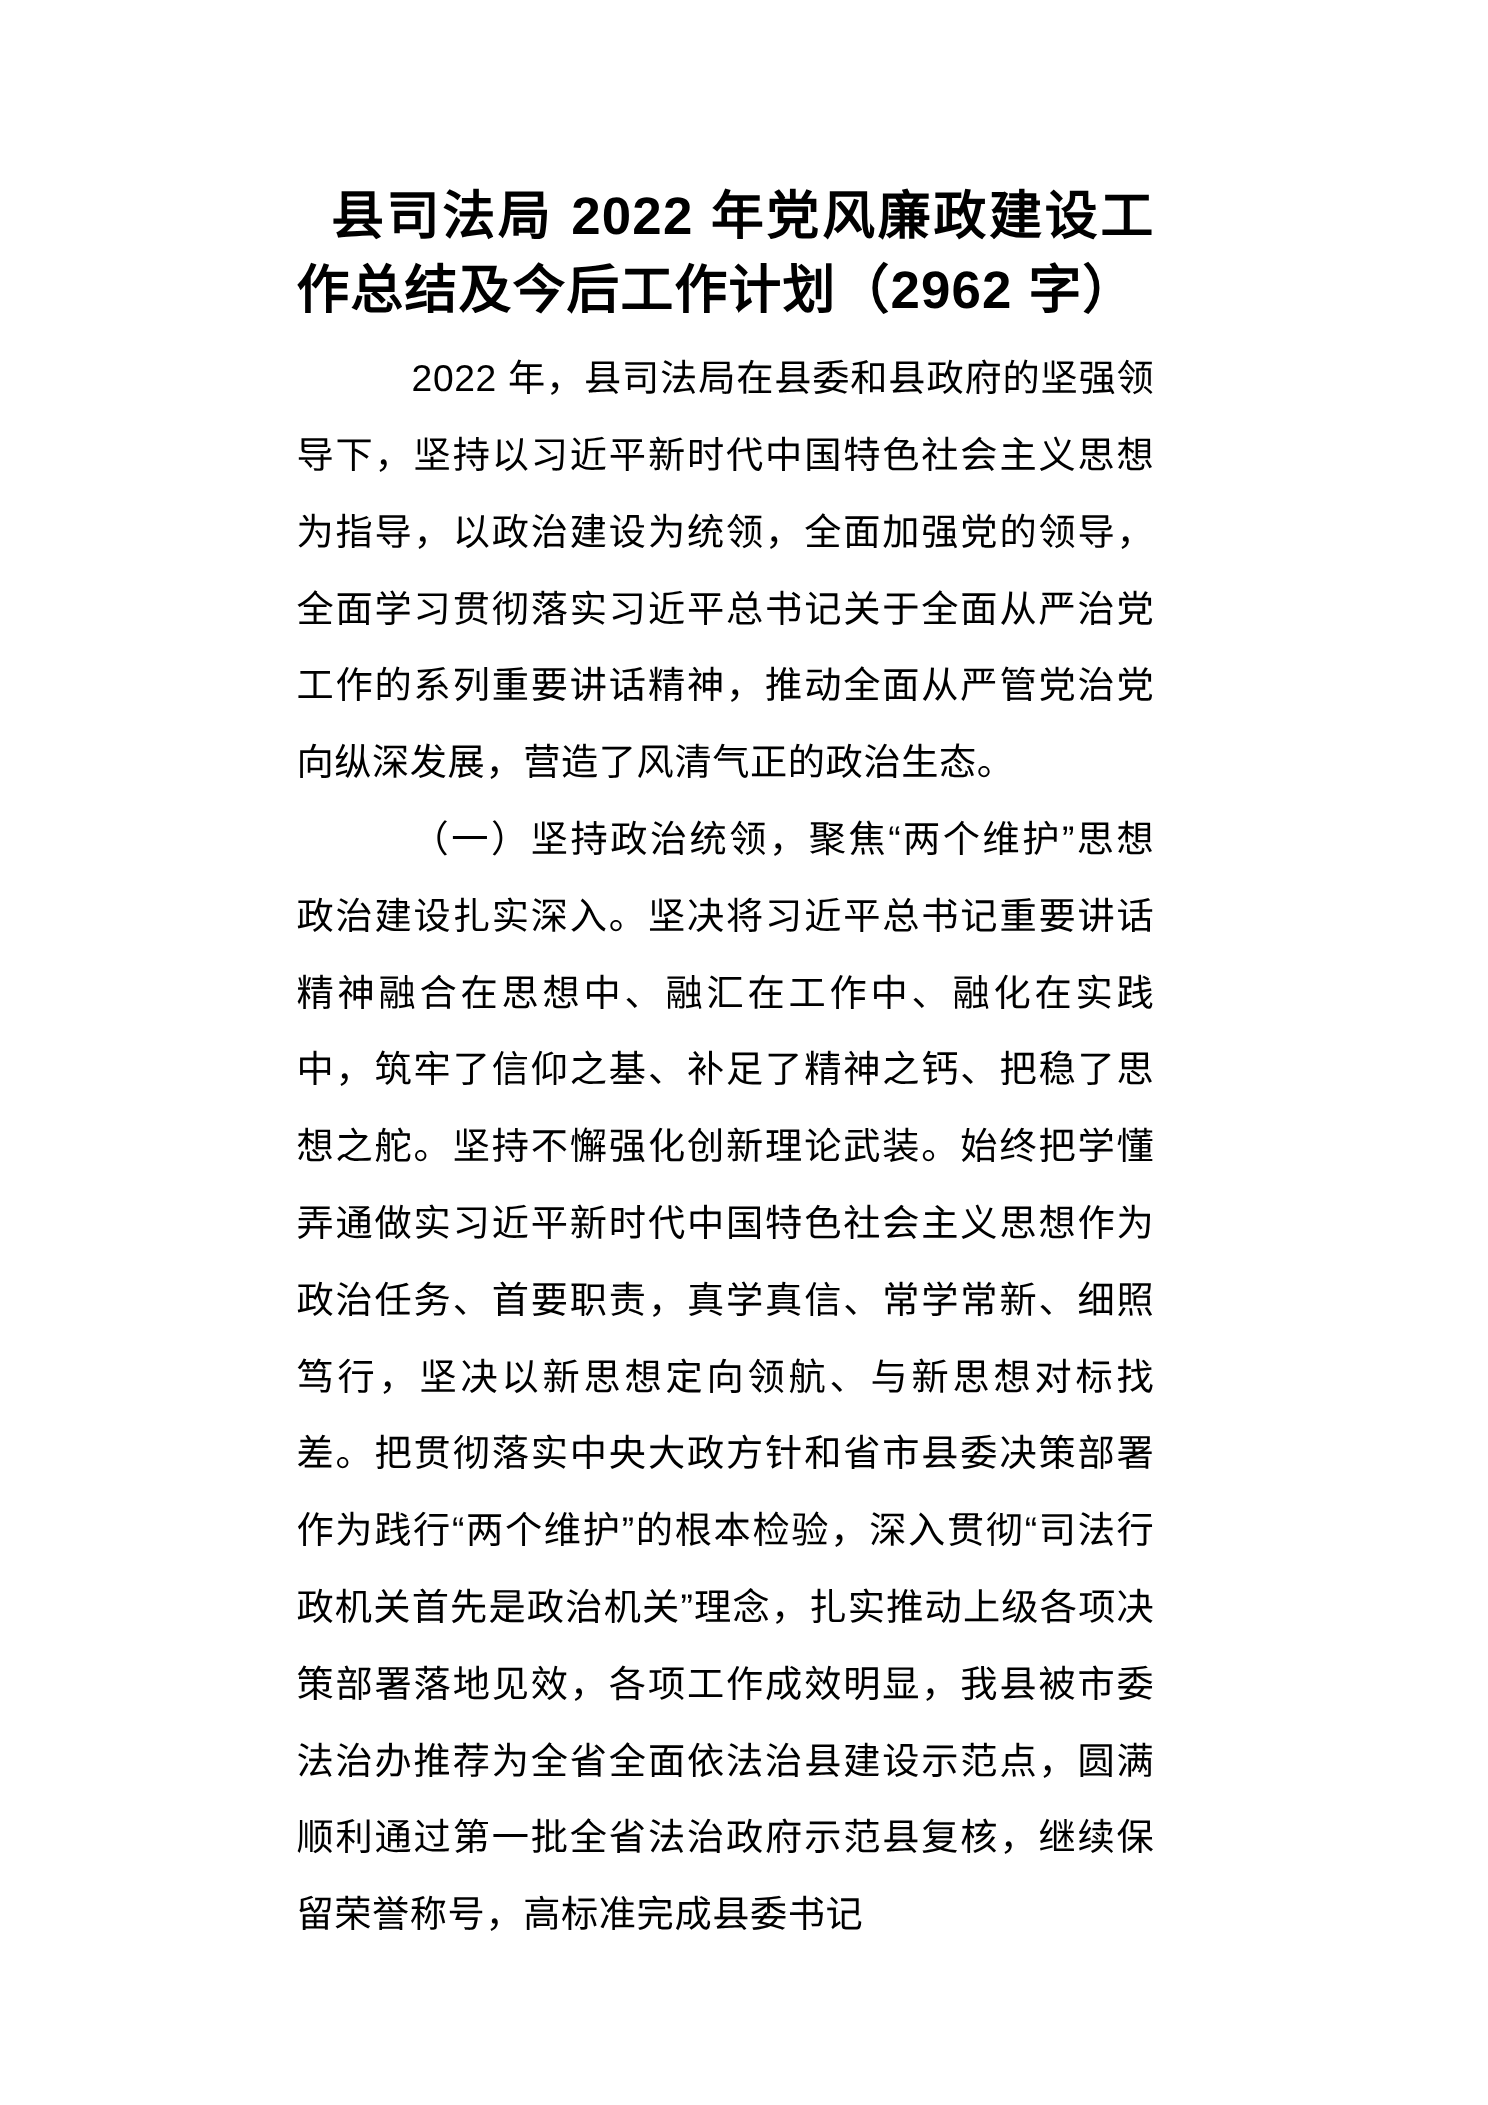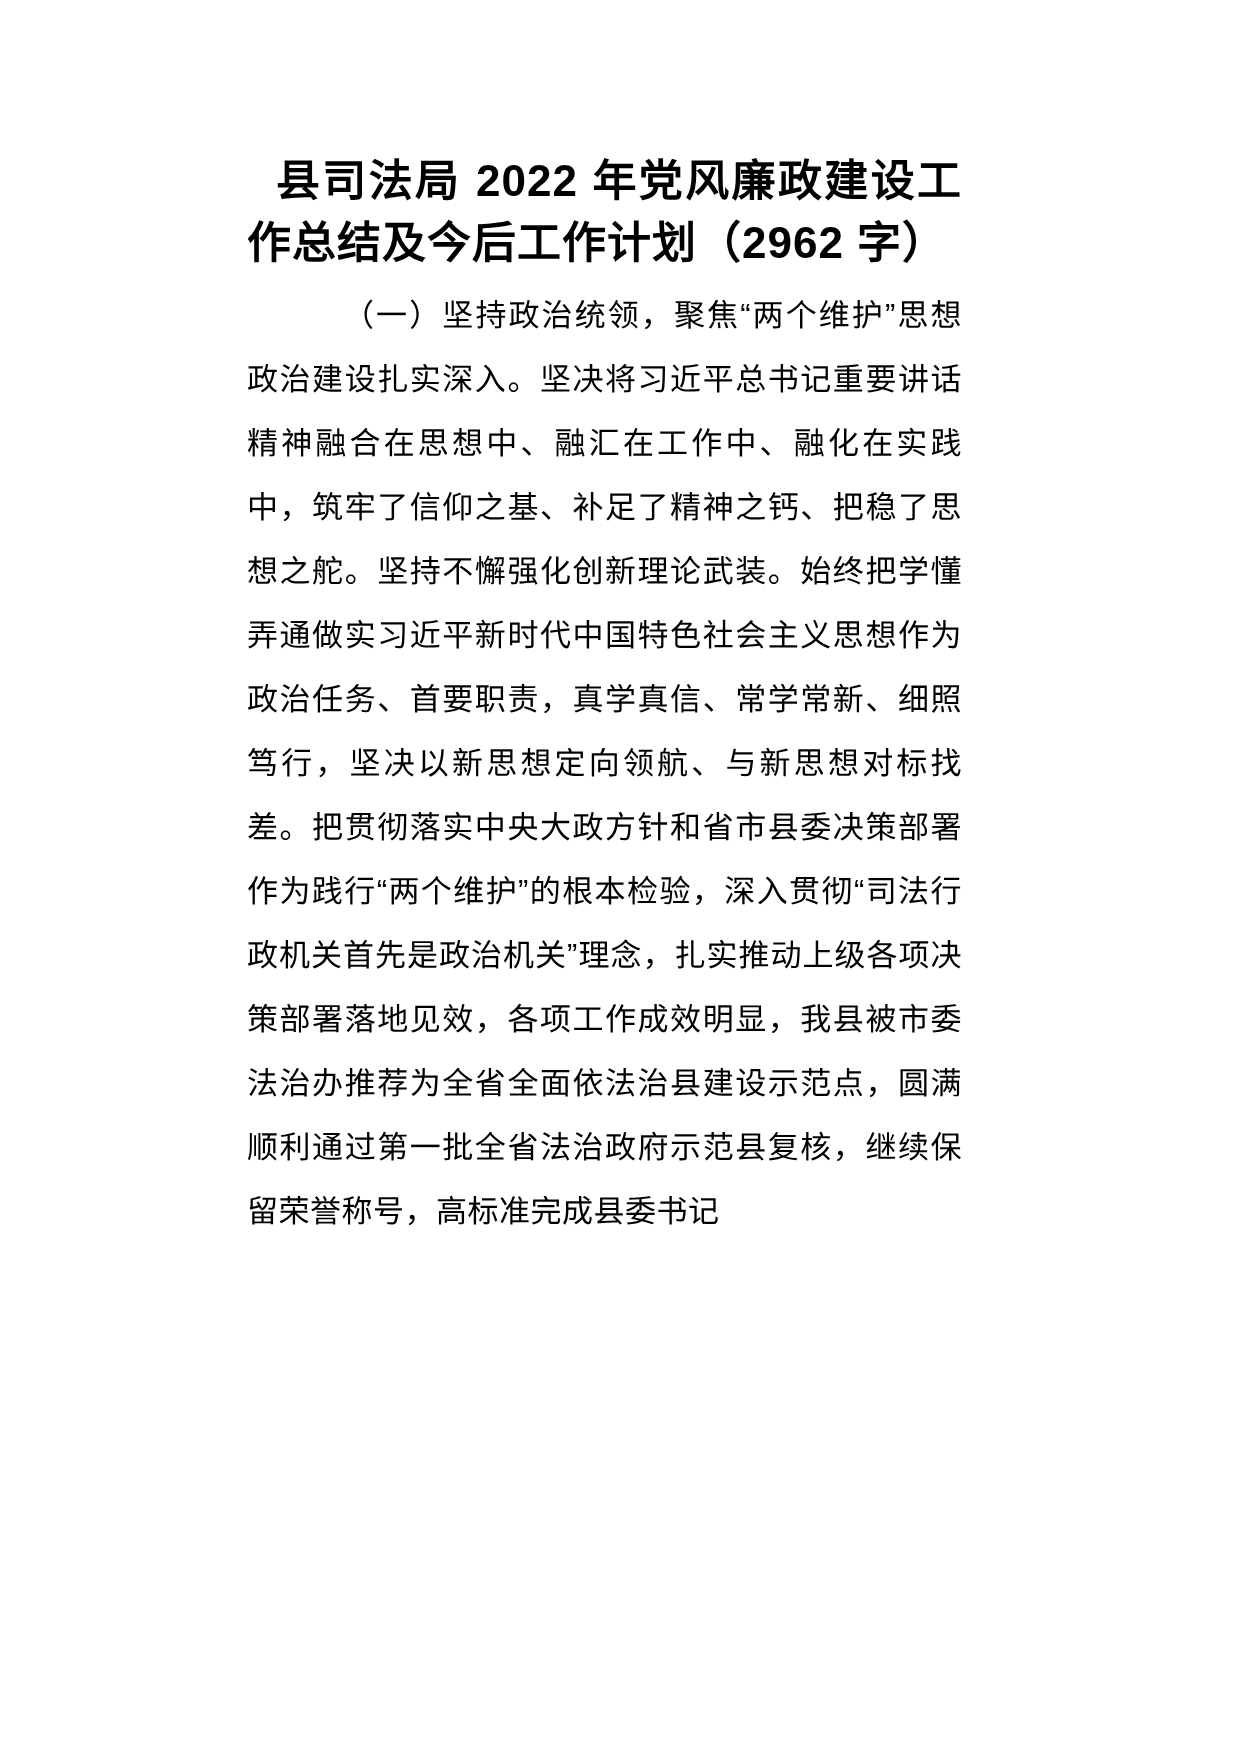--- a/index.html
+++ b/index.html
@@ -42,15 +42,16 @@
     font-weight: bold;
     text-indent: 96px;
   }
 </style>
 </head>
 <body>
 
 <div class="page">
   <h1 class="doc-title">县司法局 2022 年党风廉政建设工作总结及今后工作计划（2962 字）</h1>
   <div class="doc-body">
+    <p class="para">2022 年，县司法局在县委和县政府的坚强领导下，坚持以习近平新时代中国特色社会主义思想为指导，以政治建设为统领，全面加强党的领导，全面学习贯彻落实习近平总书记关于全面从严治党工作的系列重要讲话精神，推动全面从严管党治党向纵深发展，营造了风清气正的政治生态。</p>
     <p class="para">（一）坚持政治统领，聚焦“两个维护”思想政治建设扎实深入。坚决将习近平总书记重要讲话精神融合在思想中、融汇在工作中、融化在实践中，筑牢了信仰之基、补足了精神之钙、把稳了思想之舵。坚持不懈强化创新理论武装。始终把学懂弄通做实习近平新时代中国特色社会主义思想作为政治任务、首要职责，真学真信、常学常新、细照笃行，坚决以新思想定向领航、与新思想对标找差。把贯彻落实中央大政方针和省市县委决策部署作为践行“两个维护”的根本检验，深入贯彻“司法行政机关首先是政治机关”理念，扎实推动上级各项决策部署落地见效，各项工作成效明显，我县被市委法治办推荐为全省全面依法治县建设示范点，圆满顺利通过第一批全省法治政府示范县复核，继续保留荣誉称号，高标准完成县委书记</p>
   </div>
 </div>
 
 </body></html>

